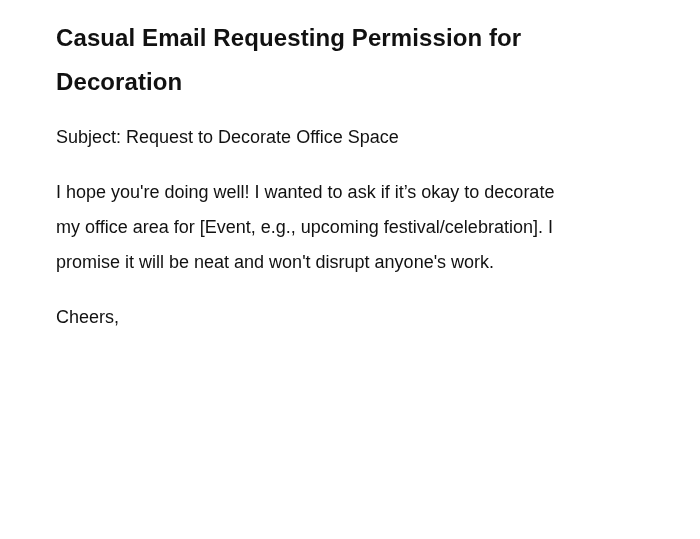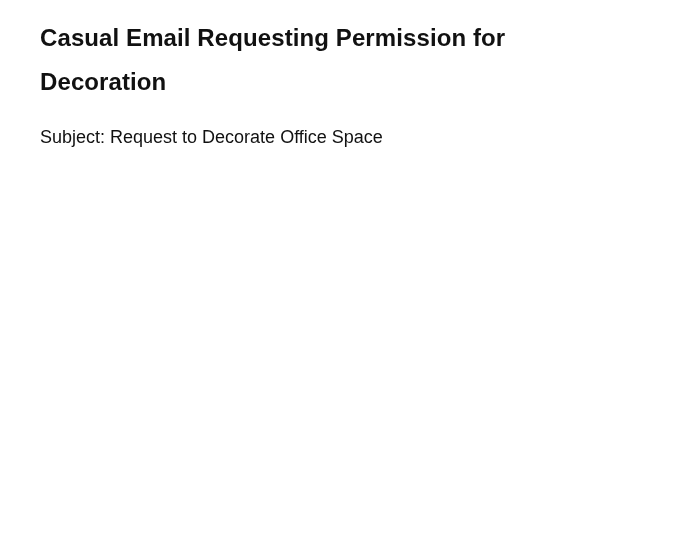--- a/index.html
+++ b/index.html
@@ -8,21 +8,21 @@
     background: #ffffff;
   }
   .page {
     position: relative;
     width: 700px;
     height: 539px;
     box-sizing: border-box;
     background: #ffffff;
     color: #111111;
     font-family: "Liberation Sans", "DejaVu Sans", sans-serif;
-    padding: 16px 40px 0 40px;
+    padding: 16px 40px 0 56px;
     overflow: hidden;
   }
   .doc-title {
     font-size: 24px;
     line-height: 44px;
     font-weight: 700;
     margin: 0 0 8px 0;
     white-space: pre-line;
     letter-spacing: 0.1px;
     max-width: 600px;
@@ -39,16 +39,20 @@
 </head>
 <body>
 
 <div class="page">
   <h1 class="doc-title">Casual Email Requesting Permission for
 Decoration</h1>
 
   <p class="doc-paragraph">Subject: Request to Decorate Office Space</p>
 
 
+  <p class="doc-paragraph">I hope you're doing well! I wanted to ask if it’s okay to decorate
+my office area for [Event, e.g., upcoming festival/celebration]. I
+promise it will be neat and won't disrupt anyone's work.</p>
 
 
+  <p class="doc-paragraph">Cheers,</p>
 
 </div>
 
 </body></html>

